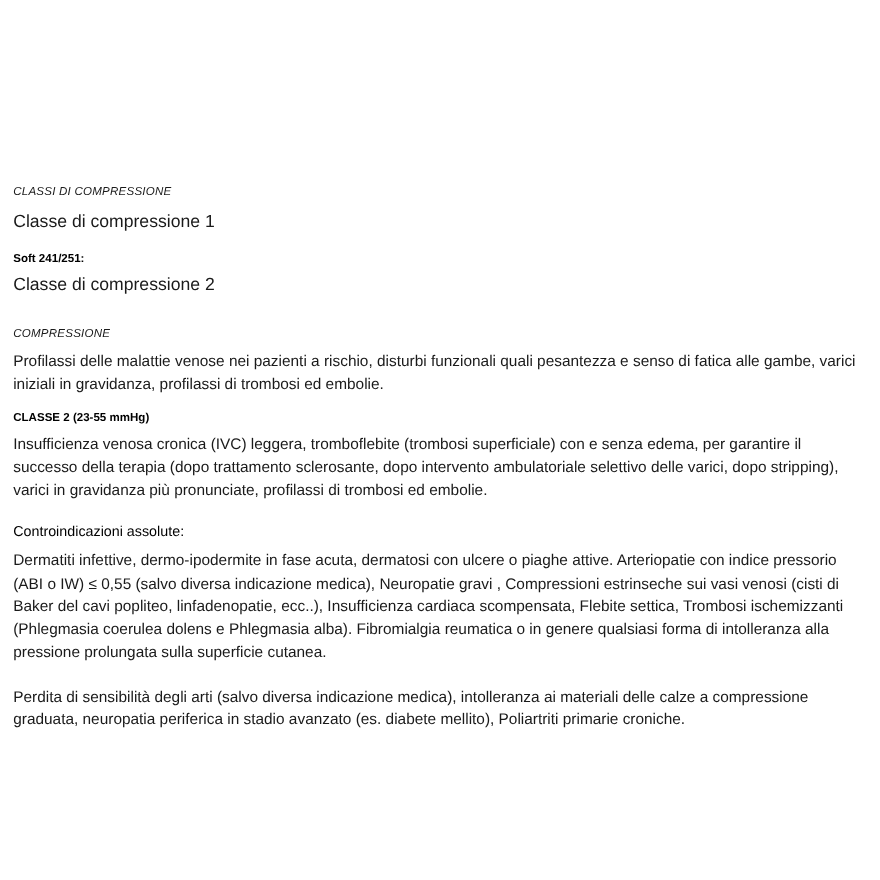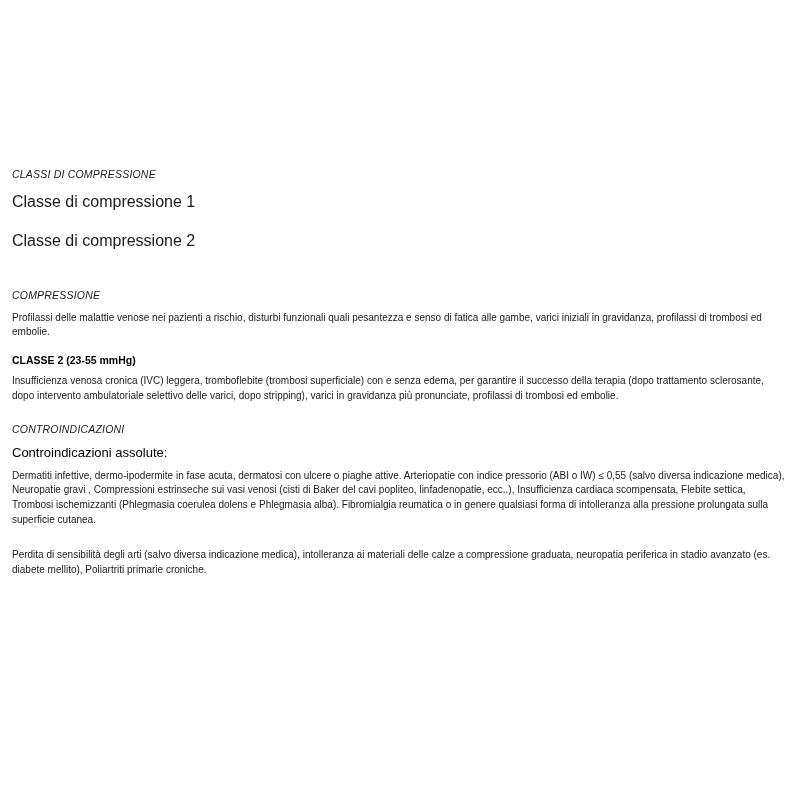--- a/index.html
+++ b/index.html
@@ -39,27 +39,27 @@
     line-height: 1.2;
     color: #000;
   }
   .txt {
     font-size: 16px;
     margin: 0 0 9px 0;
     line-height: 1.45;
     color: #1a1a1a;
   }
   .txt.last {
-    margin-bottom: 17px;
+    margin-bottom: 5px;
   }
   .gap-sub {
     height: 7px;
   }
   .block-para {
-    font-size: 10px;
+    font-size: 14px;
     line-height: 1.48;
     color: #1a1a1a;
     margin: 0;
   }
   .heading-strong {
     font-weight: normal;
     font-size: 13px;
     margin: 0 0 8px 0;
     line-height: 1.2;
     color: #000;
@@ -69,36 +69,36 @@
 </style>
 </head>
 <body>
 
 <div class="page">
 
   <div class="section">
     <div class="sec-title">CLASSI DI COMPRESSIONE</div>
     <div class="txt">Classe di compressione 1</div>
     <div class="gap-sub"></div>
+    <div class="lbl">Soft 241/251:</div>
     <div class="txt last">Classe di compressione 2</div>
   </div>
 
   <div class="spacer-20"></div>
 
   <div class="section">
     <div class="sec-title">COMPRESSIONE</div>
     <div class="block-para">Profilassi delle malattie venose nei pazienti a rischio, disturbi funzionali quali pesantezza e senso di fatica alle gambe, varici iniziali in gravidanza, profilassi di trombosi ed embolie.</div>
     <div class="spacer-14"></div>
     <div class="lbl">CLASSE 2 (23-55 mmHg)</div>
     <div class="block-para">Insufficienza venosa cronica (IVC) leggera, tromboflebite (trombosi superficiale) con e senza edema, per garantire il successo della terapia (dopo trattamento sclerosante, dopo intervento ambulatoriale selettivo delle varici, dopo stripping), varici in gravidanza più pronunciate, profilassi di trombosi ed embolie.</div>
   </div>
 
   <div class="spacer-20"></div>
 
   <div class="section">
-    <div class="sec-title">CONTROINDICAZIONI</div>
     <div class="heading-strong">Controindicazioni assolute:</div>
     <div class="block-para">Dermatiti infettive, dermo-ipodermite in fase acuta, dermatosi con ulcere o piaghe attive. Arteriopatie con indice pressorio (ABI o IW) ≤ 0,55 (salvo diversa indicazione medica), Neuropatie gravi , Compressioni estrinseche sui vasi venosi (cisti di Baker del cavi popliteo, linfadenopatie, ecc..), Insufficienza cardiaca scompensata, Flebite settica, Trombosi ischemizzanti (Phlegmasia coerulea dolens e Phlegmasia alba). Fibromialgia reumatica o in genere qualsiasi forma di intolleranza alla pressione prolungata sulla superficie cutanea.</div>
     <div class="spacer-20"></div>
     <div class="block-para">Perdita di sensibilità degli arti (salvo diversa indicazione medica), intolleranza ai materiali delle calze a compressione graduata, neuropatia periferica in stadio avanzato (es. diabete mellito), Poliartriti primarie croniche.</div>
   </div>
 
 </div>
 
 </body></html>

